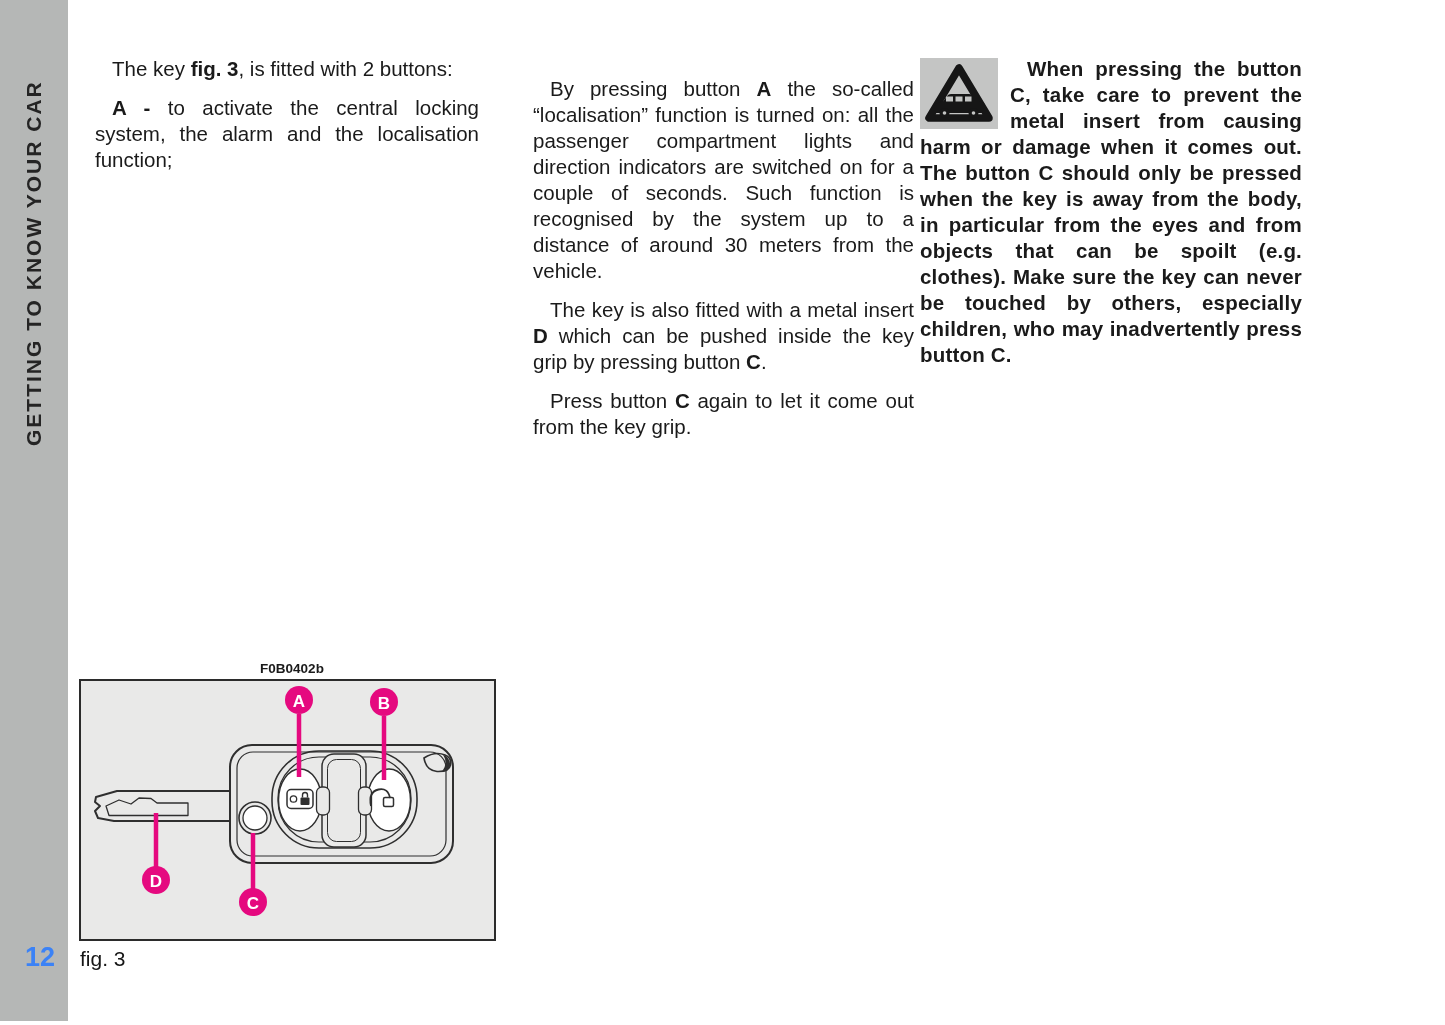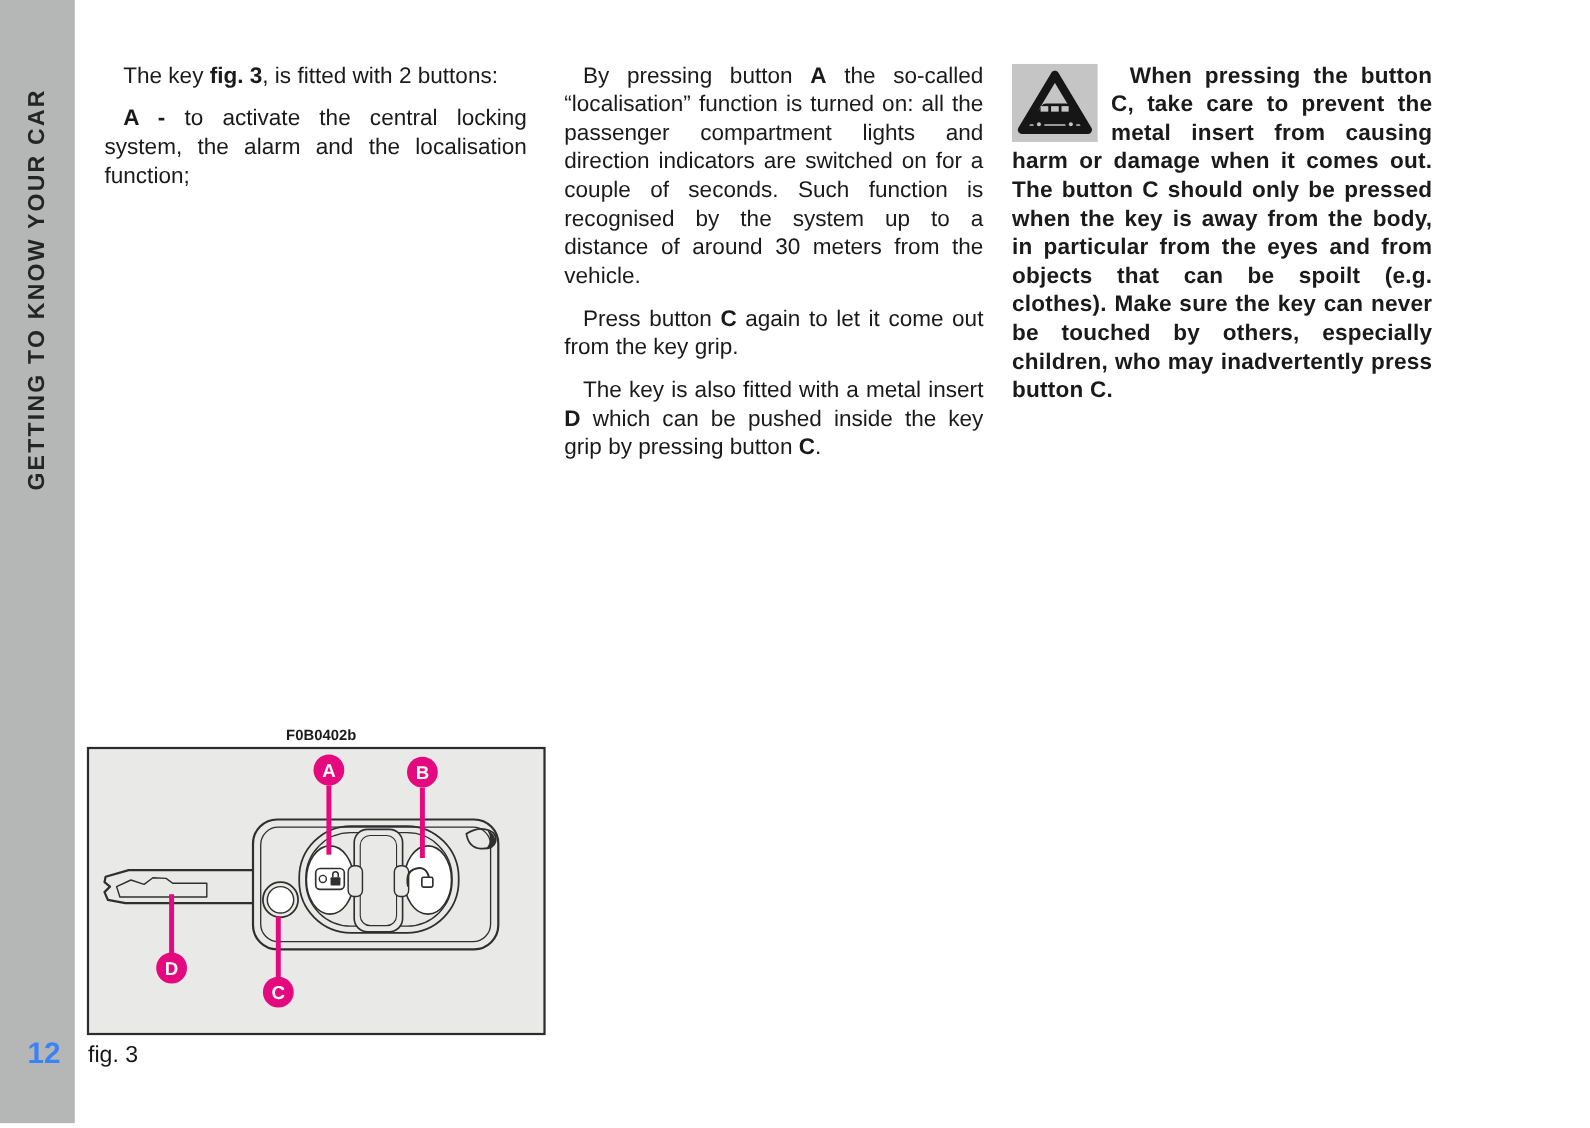--- a/index.html
+++ b/index.html
@@ -16,21 +16,21 @@
     position:absolute;left:22px;top:446px;
     transform-origin:0 0;transform:rotate(-90deg);
     font-weight:bold;font-size:21px;letter-spacing:2px;
     color:#242424;white-space:nowrap;
   }
   .textcol{
     position:absolute;top:56px;
     font-size:20.5px;line-height:26px;text-align:justify;
   }
   .col1{left:95px;width:384px;}
-  .col2{left:513px;width:381px;}
+  .col2{left:533px;width:381px;margin-top:20px;}
   .col3{left:920px;width:382px;font-weight:bold;letter-spacing:0.2px;}
   .textcol p{margin:0 0 13px 0;text-indent:17px;}
   .warn-icon{
     float:left;width:78px;height:71px;margin:2px 12px 4px 0;
   }
   .figure-code{
     position:absolute;left:95px;top:661px;width:394px;
     text-align:center;font-weight:bold;font-size:13.5px;color:#1a1a1a;
   }
   .figure-box{
@@ -58,22 +58,22 @@
   <div class="sidebar-title">GETTING TO KNOW YOUR CAR</div>
 </div>
 
 <div class="textcol col1">
   <p><span>The key </span><b>fig. 3</b><span>, is fitted with 2 buttons:</span></p>
   <p><b>A - </b><span>to activate the central locking system, the alarm and the localisation function;</span></p>
 </div>
 
 <div class="textcol col2">
   <p><span>By pressing button </span><b>A</b><span> the so-called “localisation” function is turned on: all the passenger compartment lights and direction indicators are switched on for a couple of seconds. Such function is recognised by the system up to a distance of around 30 meters from the vehicle.</span></p>
+  <p><span>The key is also fitted with a metal insert </span><b>D</b><span> which can be pushed inside the key grip by pressing button </span><b>C</b><span>.</span></p>
   <p><span>Press button </span><b>C</b><span> again to let it come out from the key grip.</span></p>
-  <p><span>The key is also fitted with a metal insert </span><b>D</b><span> which can be pushed inside the key grip by pressing button </span><b>C</b><span>.</span></p>
 </div>
 
 <div class="textcol col3">
   <p>
     <svg class="warn-icon" viewBox="0 0 78 71">
       <rect x="0" y="0" width="78" height="71" fill="#c4c5c4"></rect>
       <path d="M39 10 L9 60 L69 60 Z" fill="none" stroke="#161616" stroke-width="7.5" stroke-linejoin="round"></path>
       <g>
         <path d="M14 55 v-6 q0-2.5 2.5-3.5 l7-2.5 3.5-5 q1.5-2 4-2 h18 q3 0 5 2 l5.5 5 3.5 1.5 q2 1 2 3.5 v7 z" fill="#161616"></path>
         <rect x="26" y="38.5" width="7" height="5" fill="#c4c5c4"></rect>

